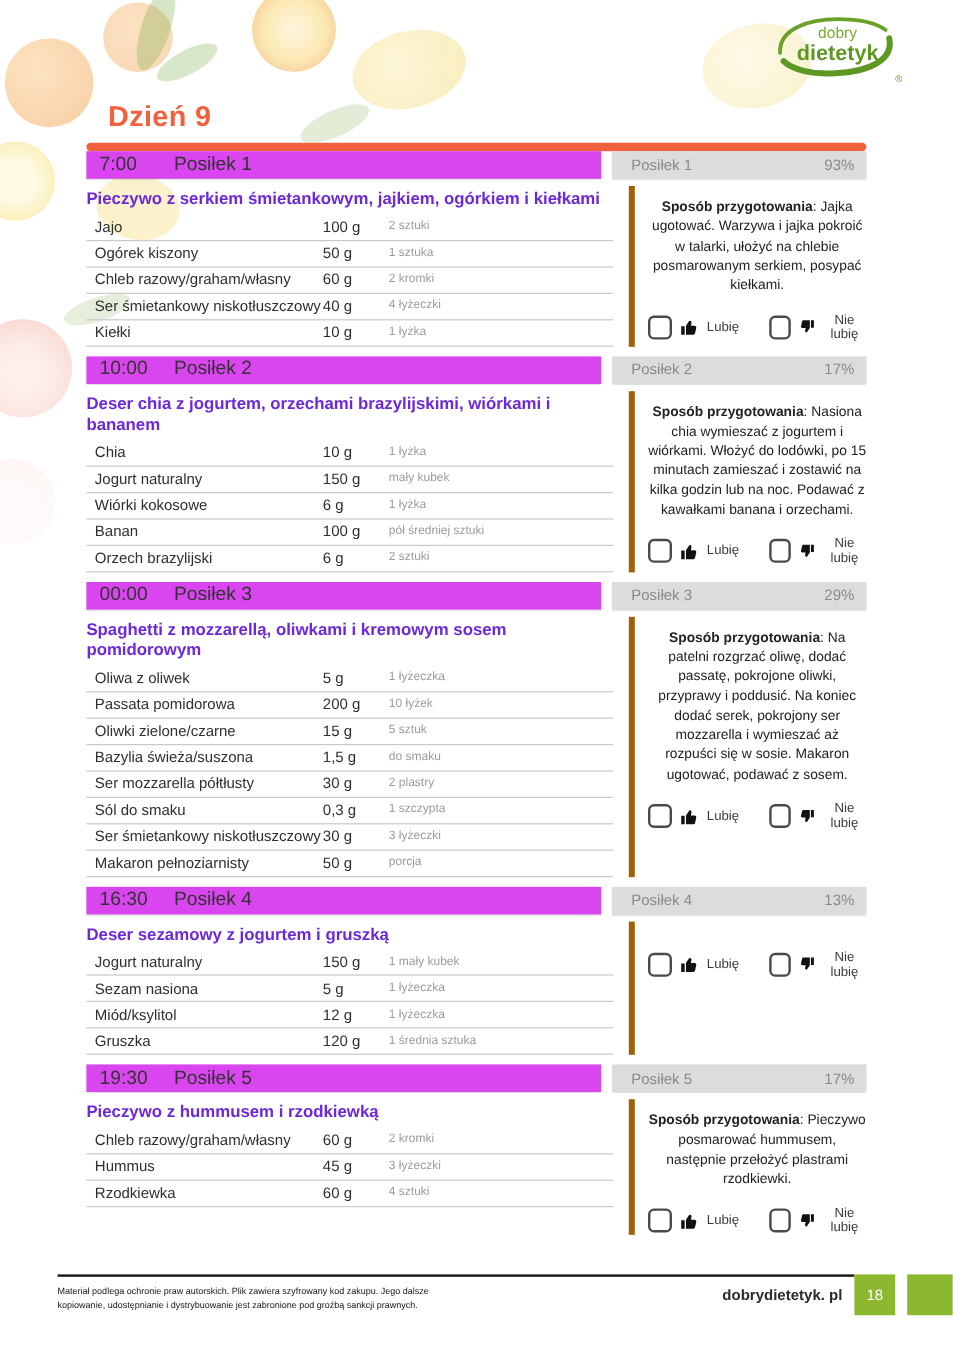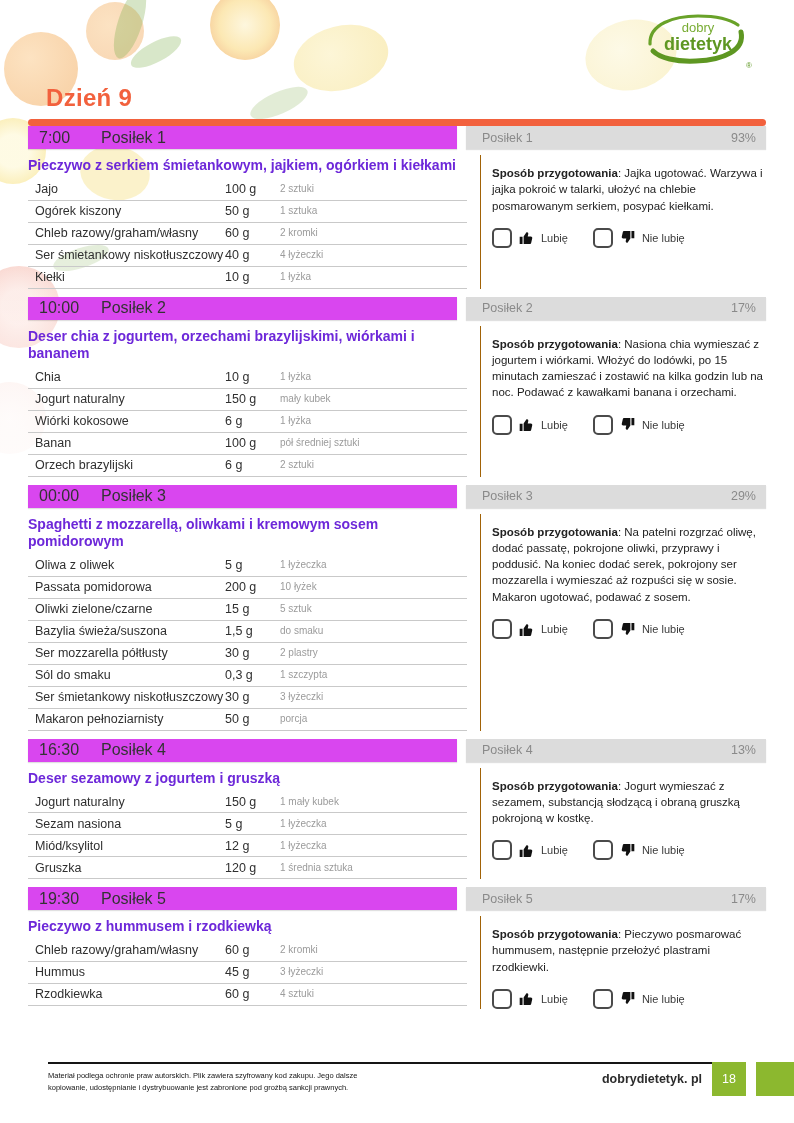--- a/index.html
+++ b/index.html
@@ -21,39 +21,39 @@
   .bg .lemon2{left:-20px;top:118px;width:66px;height:66px;background:radial-gradient(circle,#fdf4bc 0 35%,#f3d140 80%);opacity:.40;}
   .bg .lemon3{left:80px;top:146px;width:70px;height:54px;background:#f1d553;transform:rotate(10deg);opacity:.30;}
   .bg .lemon4{left:585px;top:20px;width:92px;height:70px;background:radial-gradient(circle at 40% 40%,#f8ecae,#f0d867 80%);transform:rotate(-12deg);opacity:.30;}
   .bg .leaf3{left:248px;top:92px;width:62px;height:22px;background:#86b055;transform:rotate(-24deg);opacity:.24;}
   .bg .leaf4{left:52px;top:248px;width:58px;height:20px;background:#86b055;transform:rotate(-18deg);opacity:.22;}
   .bg .grape{left:-22px;top:266px;width:82px;height:82px;background:radial-gradient(circle,#f9c9bd 0 30%,#ef8f7c 80%);opacity:.40;}
   .bg .grape2{left:-26px;top:382px;width:72px;height:72px;background:radial-gradient(circle,#f8cdc2,#f09d8b 80%);opacity:.20;}
   .bg .fade{position:absolute;left:0;top:0;width:100%;height:100%;border-radius:0;
     background:linear-gradient(180deg,rgba(255,255,255,0) 45%,#ffffff 95%);}
   
-  .content{position:relative;z-index:1;padding:0 28px;}
+  .content{position:relative;z-index:1;padding:0 72px;}
   .logo{position:absolute;right:36px;top:8px;width:122px;height:64px;}
   h1.page-title{margin:0;padding:84px 0 0 18px;font-size:24px;font-weight:bold;color:#F2613D;letter-spacing:.3px;}
   .orange-bar{height:7px;background:#F2613D;border-radius:4px;margin-top:7px;}
   
   .meal{margin-bottom:8px;}
   .meal-header{display:flex;gap:9px;height:23px;}
   .mh-left{width:429px;background:#d946ef;display:flex;align-items:center;font-size:16px;color:#333;box-shadow:0 1px 1px rgba(0,0,0,.12);}
   .mh-left .time{width:62px;padding-left:11px;}
   .mh-right{flex:1;background:#DCDCDC;display:flex;align-items:center;justify-content:space-between;
     color:#8a8a8a;font-size:12.5px;padding:0 10px 0 16px;box-shadow:0 1px 1px rgba(0,0,0,.12);}
   .meal-body{display:flex;align-items:stretch;}
   .left-col{width:439px;}
   .dish{font-size:14px;font-weight:bold;color:#6d28d9;margin:8px 0 4px 0;line-height:1.25;}
   .irow{display:flex;align-items:center;border-bottom:1px solid #c9c9c9;padding:2.5px 0 2.5px 7px;}
   .iname{width:190px;font-size:12.5px;color:#2f2f2f;line-height:16px;}
   .iamt{width:55px;font-size:12.5px;color:#2f2f2f;}
   .imeas{width:90px;font-size:10px;color:#9b9b9b;line-height:12px;}
-  .right-col{flex:1;margin-left:13px;margin-top:6px;border-left:1px solid #a16207;padding:10px 0 0 11px;}
+  .right-col{flex:1;margin-left:13px;margin-top:6px;border-left:5px solid #a16207;padding:10px 0 0 11px;text-align:center;}
   .prep{margin:0;font-size:11.5px;line-height:1.42;color:#222;}
   .prep b{font-weight:bold;}
   .likes{display:flex;gap:25px;margin-top:14px;align-items:center;}
   .like-group{display:flex;align-items:center;gap:7px;}
   .cb{width:16px;height:16px;border:2px solid #4a4a4a;border-radius:5px;background:#fff;display:inline-block;cursor:pointer;}
   .thumb{width:15px;height:15px;fill:#111;}
   .thumb.down{transform:rotate(180deg);}
   .like-label{font-size:11px;color:#3a3a3a;}
   
   .footer{position:absolute;left:0;top:1062px;width:794px;height:40px;z-index:1;}
@@ -352,21 +352,20 @@
   </div>
 
   <div class="irow">
     <span class="iname">Gruszka</span>
     <span class="iamt">120 g</span>
     <span class="imeas">1 średnia sztuka</span>
   </div>
 </div>
       </div>
       <div class="right-col">
-        <p class="prep"><b>Sposób przygotowania</b><span>: </span><span>Jogurt wymieszać z sezamem, substancją słodzącą i obraną gruszką pokrojoną w kostkę.</span></p>
         <div class="likes">
           <span class="like-group">
             <span class="cb"></span>
             <svg class="thumb" viewBox="0 0 22 22">
                   <path d="M1 10h4.2v10.5H1z M6.8 20.5h8.9c1.1 0 2-.75 2.2-1.8l1.5-6.6c.3-1.3-.7-2.5-2-2.5h-4.6l.8-3.9c.2-1.1-.5-2.2-1.6-2.4-.5-.1-1 .1-1.3.5L6.8 9.6z"></path>
                 </svg>
             <span class="like-label">Lubię</span>
           </span>
           <span class="like-group">
             <span class="cb"></span>

